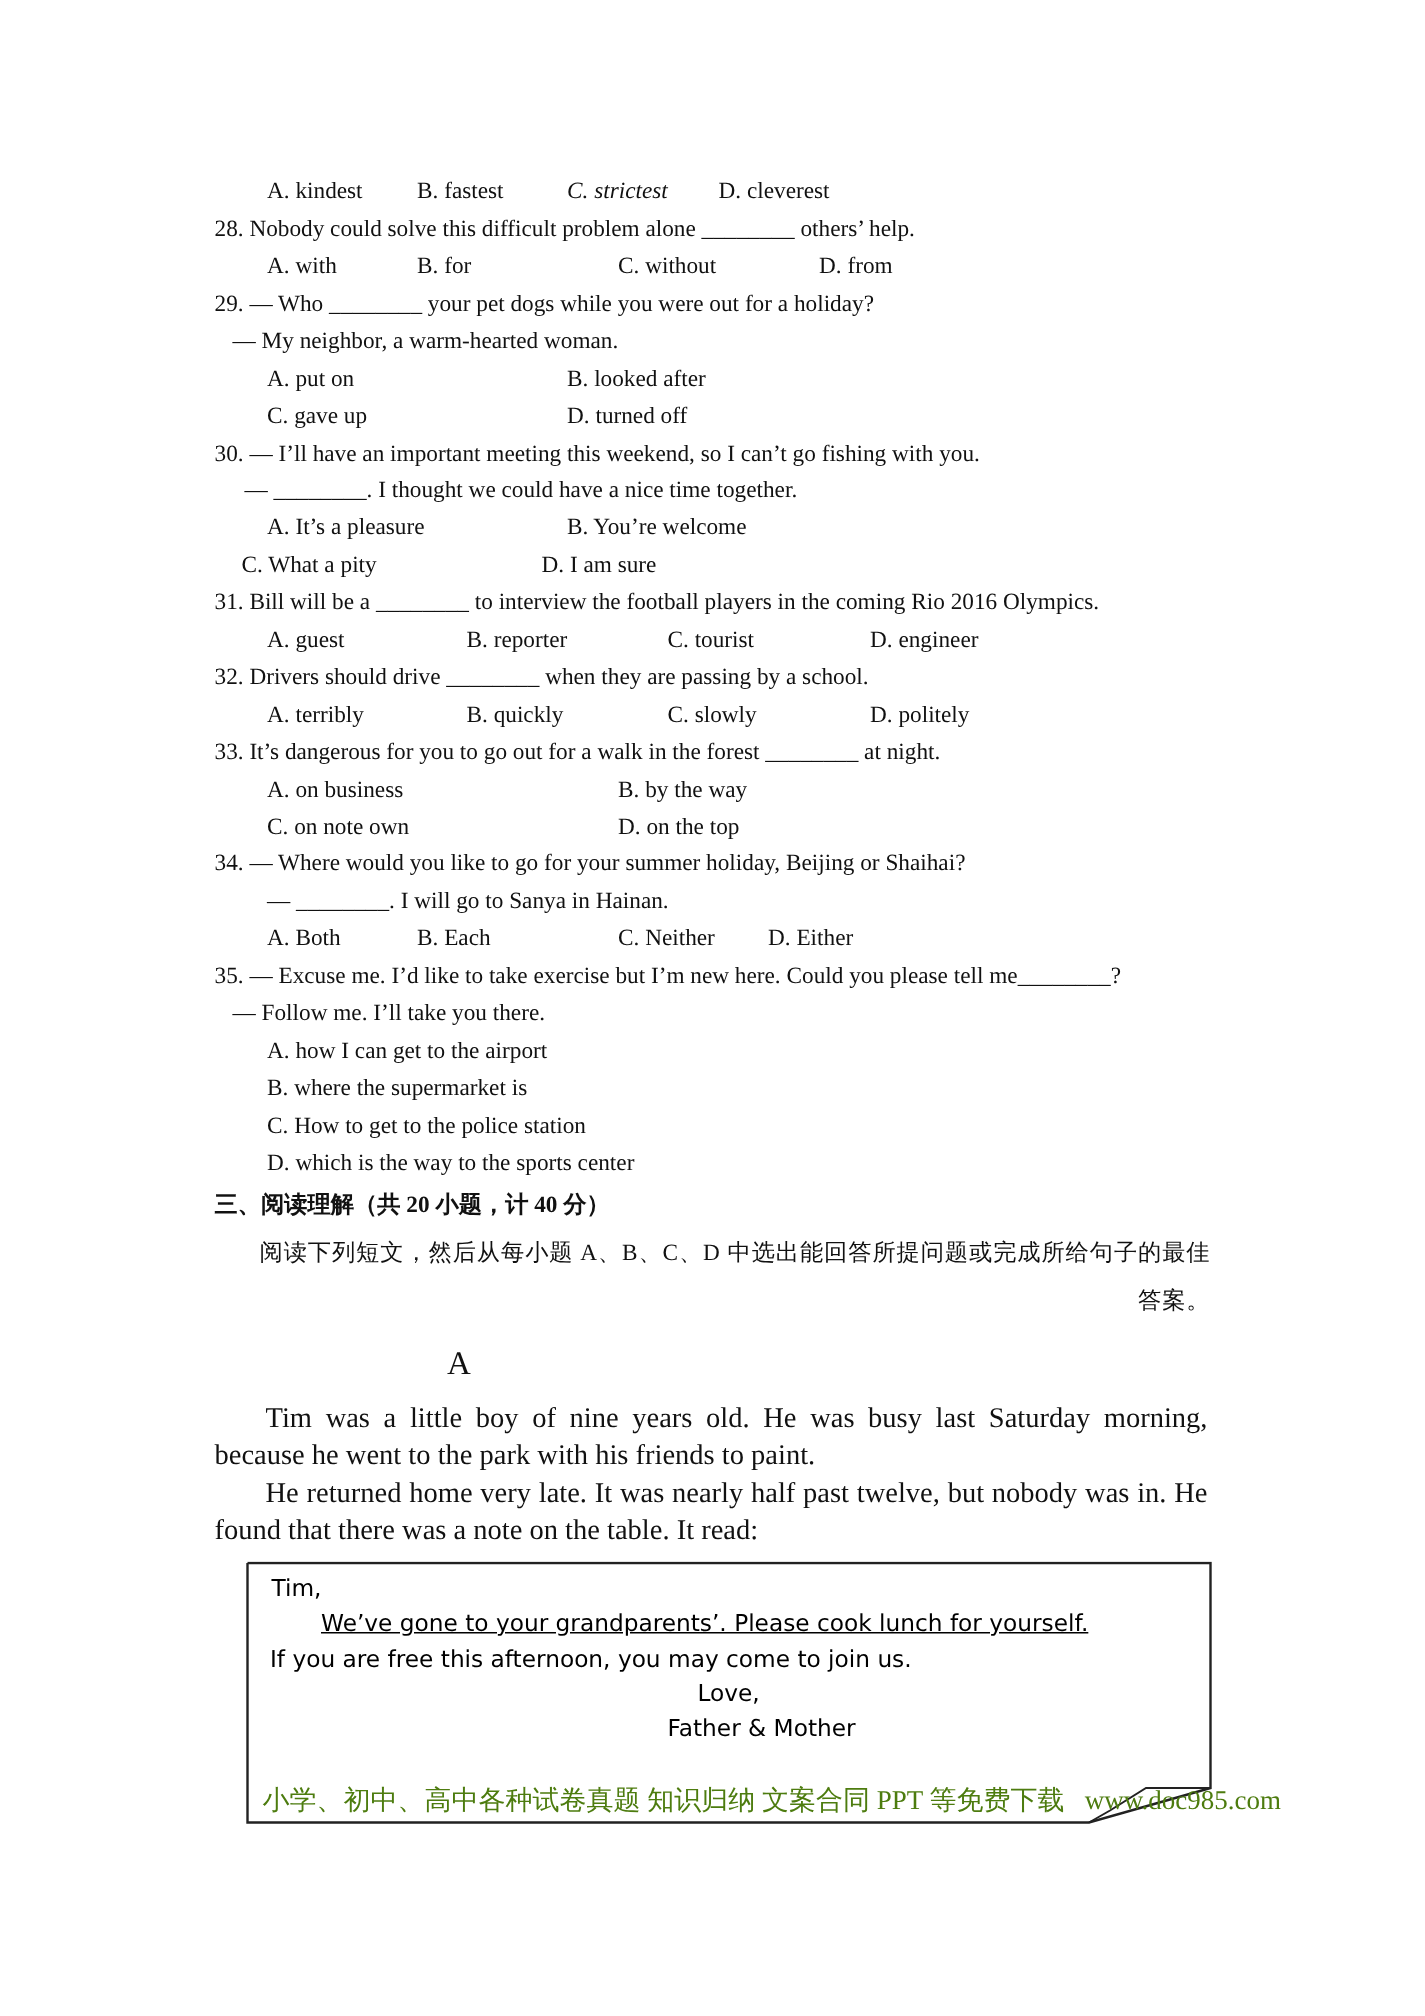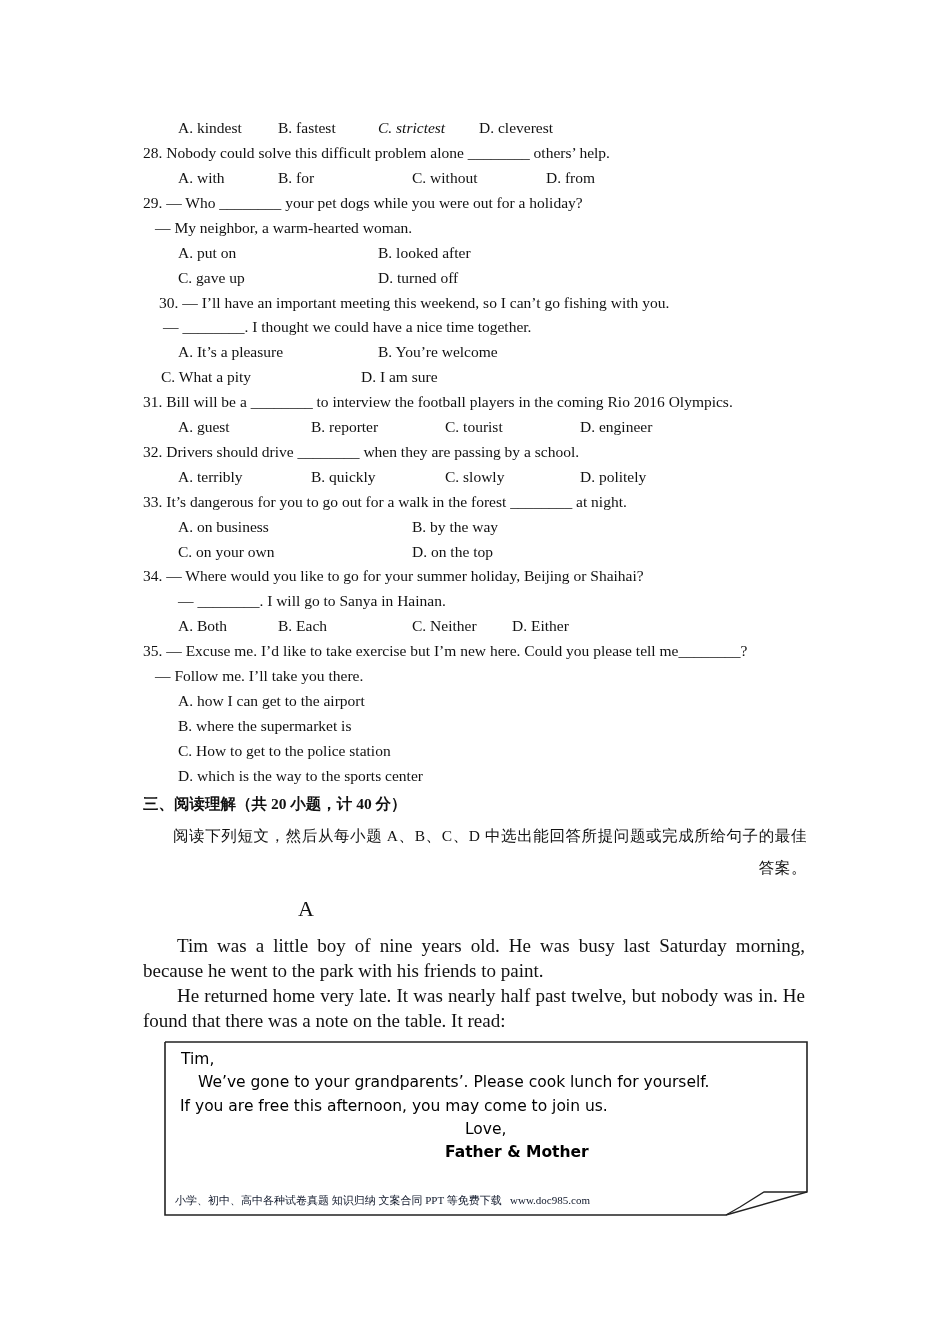--- a/index.html
+++ b/index.html
@@ -71,24 +71,24 @@
       position: absolute;
       font-family: "DejaVu Sans", sans-serif;
       font-size: 15.5px;
       line-height: 23px;
       white-space: pre;
       color: #000;
     }
     .footer-text {
       position: absolute;
       font-family: "Liberation Serif", "DejaVu Serif", serif;
-      font-size: 11px;
+      font-size: 18px;
       line-height: 20px;
       white-space: pre;
-      color: #0f172a;
+      color: #4d7c0f;
     }
   </style>
 </head>
 <body>
 
 <div>
   <span class="opt" style="left:178px; top:118px;">A. kindest</span>
   <span class="opt" style="left:278px; top:118px;">B. fastest</span>
   <span class="opt" style="left:378px; top:118px;font-style:italic;">C. strictest</span>
   <span class="opt" style="left:479px; top:118px;">D. cleverest</span>
@@ -105,21 +105,21 @@
 <div>
   <span class="line" style="left:143px; top:193px;">29. — Who ________ your pet dogs while you were out for a holiday?</span>
   <span class="line" style="left:155px; top:218px;">— My neighbor, a warm-hearted woman.</span>
   <span class="opt" style="left:178px; top:243px;">A. put on</span>
   <span class="opt" style="left:378px; top:243px;">B. looked after</span>
   <span class="opt" style="left:178px; top:268px;">C. gave up</span>
   <span class="opt" style="left:378px; top:268px;">D. turned off</span>
 </div>
 
 <div>
-  <span class="line" style="left:143px; top:293px;margin-left:16px;">30. — I’ll have an important meeting this weekend, so I can’t go fishing with you.</span>
+  <span class="line" style="left:143px; top:293px;">30. — I’ll have an important meeting this weekend, so I can’t go fishing with you.</span>
   <span class="line" style="left:163px; top:317px;">— ________. I thought we could have a nice time together.</span>
   <span class="opt" style="left:178px; top:342px;">A. It’s a pleasure</span>
   <span class="opt" style="left:378px; top:342px;">B. You’re welcome</span>
   <span class="opt" style="left:161px; top:367px;">C. What a pity</span>
   <span class="opt" style="left:361px; top:367px;">D. I am sure</span>
 </div>
 
 <div>
   <span class="line" style="left:143px; top:392px;">31. Bill will be a ________ to interview the football players in the coming Rio 2016 Olympics.</span>
   <span class="opt" style="left:178px; top:417px;">A. guest</span>
@@ -133,21 +133,21 @@
   <span class="opt" style="left:178px; top:467px;">A. terribly</span>
   <span class="opt" style="left:311px; top:467px;">B. quickly</span>
   <span class="opt" style="left:445px; top:467px;">C. slowly</span>
   <span class="opt" style="left:580px; top:467px;">D. politely</span>
 </div>
 
 <div>
   <span class="line" style="left:143px; top:492px;">33. It’s dangerous for you to go out for a walk in the forest ________ at night.</span>
   <span class="opt" style="left:178px; top:517px;">A. on business</span>
   <span class="opt" style="left:412px; top:517px;">B. by the way</span>
-  <span class="opt" style="left:178px; top:542px;">C. on your own</span>
+  <span class="opt" style="left:178px; top:542px;">C. on note own</span>
   <span class="opt" style="left:412px; top:542px;">D. on the top</span>
 </div>
 
 <div>
   <span class="line" style="left:143px; top:566px;">34. — Where would you like to go for your summer holiday, Beijing or Shaihai?</span>
   <span class="line" style="left:178px; top:591px;">— ________. I will go to Sanya in Hainan.</span>
   <span class="opt" style="left:178px; top:616px;">A. Both</span>
   <span class="opt" style="left:278px; top:616px;">B. Each</span>
   <span class="opt" style="left:412px; top:616px;">C. Neither</span>
   <span class="opt" style="left:512px; top:616px;">D. Either</span>
@@ -168,18 +168,18 @@
 <div class="passage-title" style="left:298px; top:896px;">A</div>
 <div class="para" style="left:143px; top:933px;">Tim was a little boy of nine years old. He was busy last Saturday morning, because he went to the park with his friends to paint.</div>
 <div class="para" style="left:143px; top:983px;">He returned home very late. It was nearly half past twelve, but nobody was in. He found that there was a note on the table. It read:</div>
 
 <div class="note-box">
   <svg width="648" height="178" viewBox="0 0 648 178">
     <polyline points="1,1 643,1 643,151 562,174 1,174 1,1" fill="none" stroke="#222" stroke-width="1.6"></polyline>
     <polyline points="643,151 600,151 576,166 562,174" fill="none" stroke="#222" stroke-width="1.3"></polyline>
   </svg>
   <span class="note-text" style="left:17px; top:7px;">Tim,</span>
-  <span class="note-text" style="left:34px; top:30px;">We’ve gone to your grandparents’. Please cook lunch for yourself.</span>
+  <span class="note-text" style="left:50px; top:30px;text-decoration:underline;">We’ve gone to your grandparents’. Please cook lunch for yourself.</span>
   <span class="note-text" style="left:16px; top:54px;">If you are free this afternoon, you may come to join us.</span>
   <span class="note-text" style="left:301px; top:77px;">Love,</span>
-  <span class="note-text" style="left:281px; top:100px;font-weight:bold;">Father &amp; Mother</span>
+  <span class="note-text" style="left:281px; top:100px;">Father &amp; Mother</span>
   <span class="footer-text" style="left:11px; top:149px;">小学、初中、高中各种试卷真题 知识归纳 文案合同 PPT 等免费下载   www.doc985.com</span>
 </div>
 
 </body></html>

